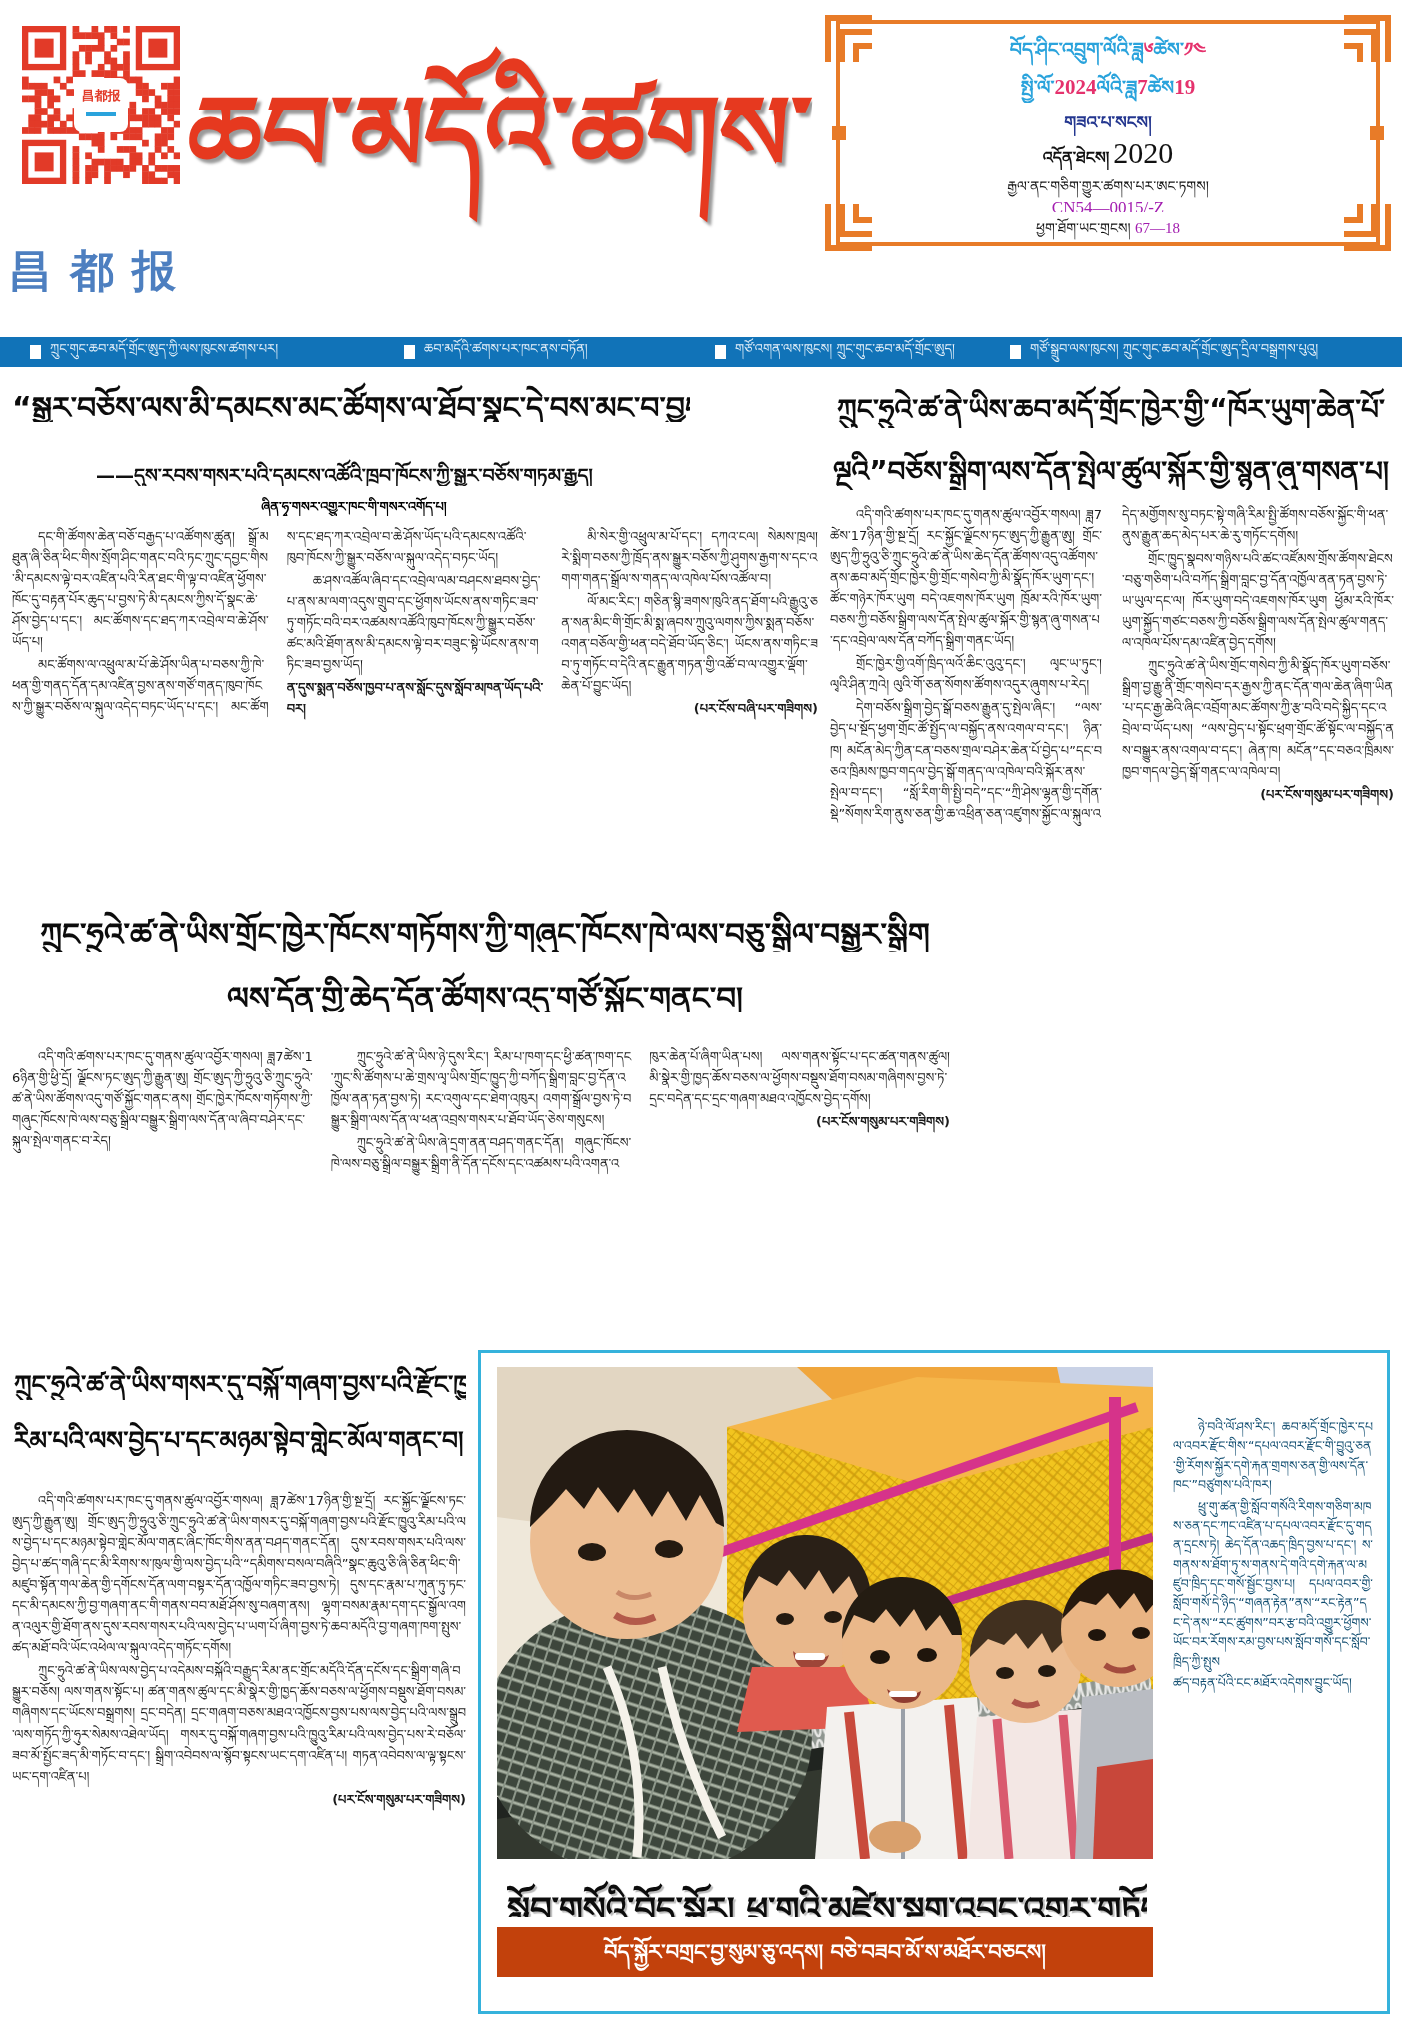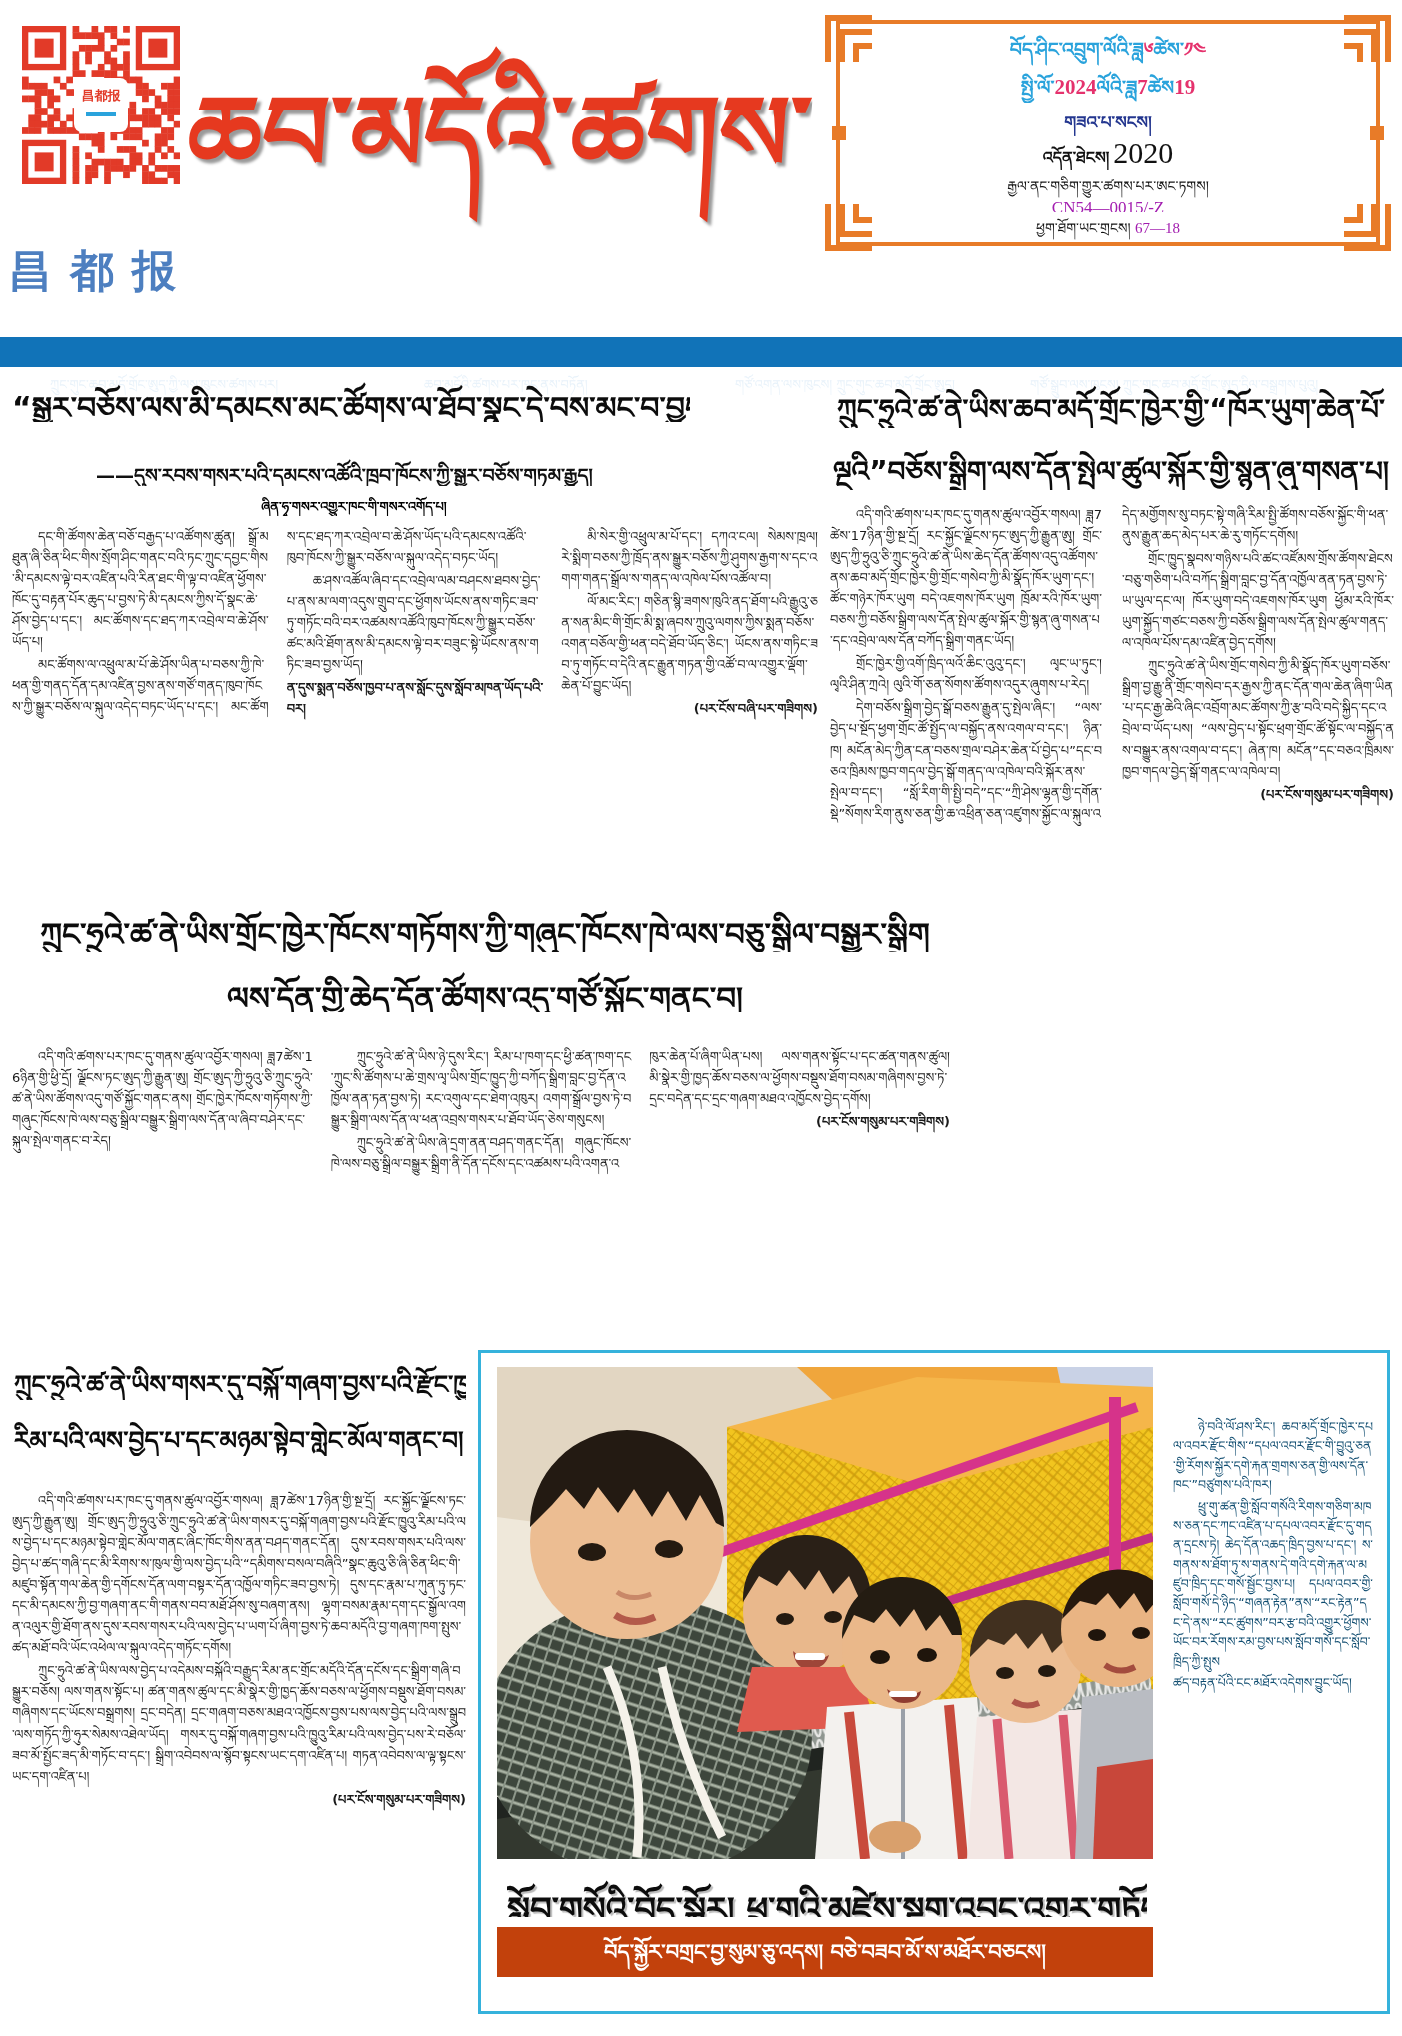--- a/index.html
+++ b/index.html
@@ -24,21 +24,21 @@
   .ib-blue{color:#2aa3dc;font-size:19px;font-weight:bold;}
   .ib-pink{color:#e5326d;font-size:19px;font-weight:bold;}
   .ib-pink-num{color:#e5326d;font-size:21px;font-weight:bold;font-family:"Liberation Serif",serif;}
   .ib-navy{color:#23368f;font-size:17px;font-weight:bold;}
   .ib-black{color:#111;font-size:14px;}
   .ib-issue-num{font-family:"Liberation Serif",serif;font-size:30px;color:#111;margin-left:4px;}
   .ib-serif{font-family:"Liberation Serif",serif;font-size:17px;color:#a21caf;}
 
   
   #nav-bar{left:0;top:337px;width:1402px;height:30px;background:#1173b8;}
-  .nav-item{position:absolute;top:0;height:30px;display:flex;align-items:center;gap:9px;margin-top:36px;}
+  .nav-item{position:absolute;top:0;height:30px;display:flex;align-items:center;gap:9px;}
   .nav-bullet{width:11px;height:14px;background:#ffffff;flex:0 0 auto;}
   .nav-label{color:#e8f2fa;font-size:13px;white-space:nowrap;}
 
   
   .headline{font-weight:bold;color:#0c0c0c;overflow:hidden;white-space:nowrap;}
   .body-text{font-size:13px;line-height:1.62;color:#1a1a1a;text-align:justify;word-break:break-all;overflow:hidden;}
   .body-text p{margin:0 0 2px 0;text-indent:2em;}
   .body-text p.bold{font-weight:bold;}
   .cols-3{column-count:3;column-gap:18px;}
   .cols-2{column-count:2;column-gap:20px;}

